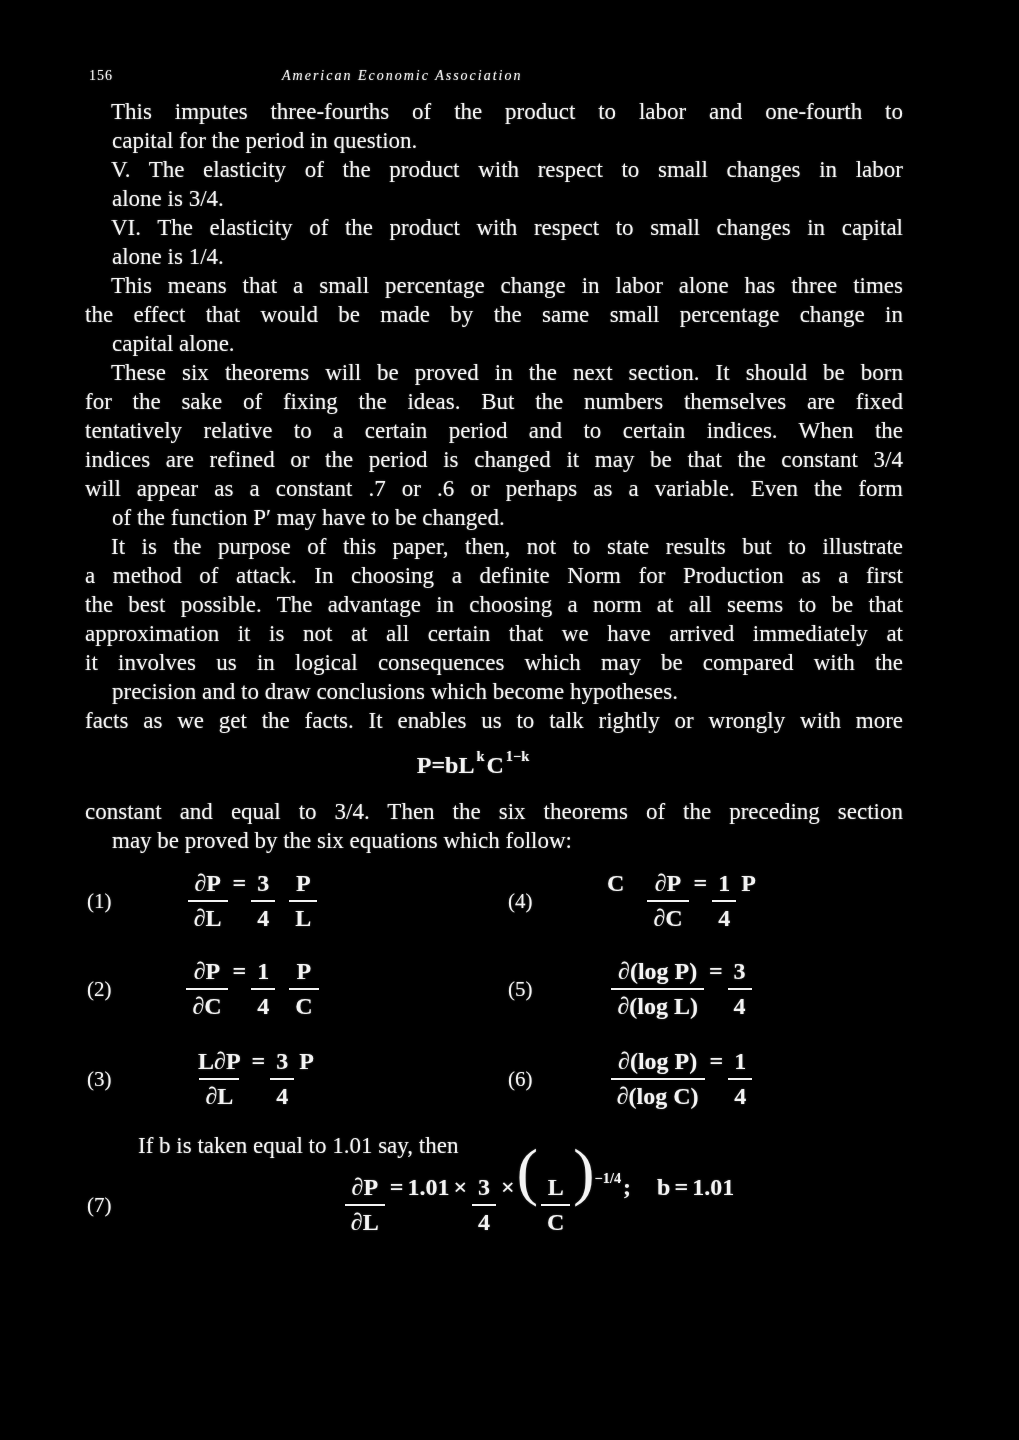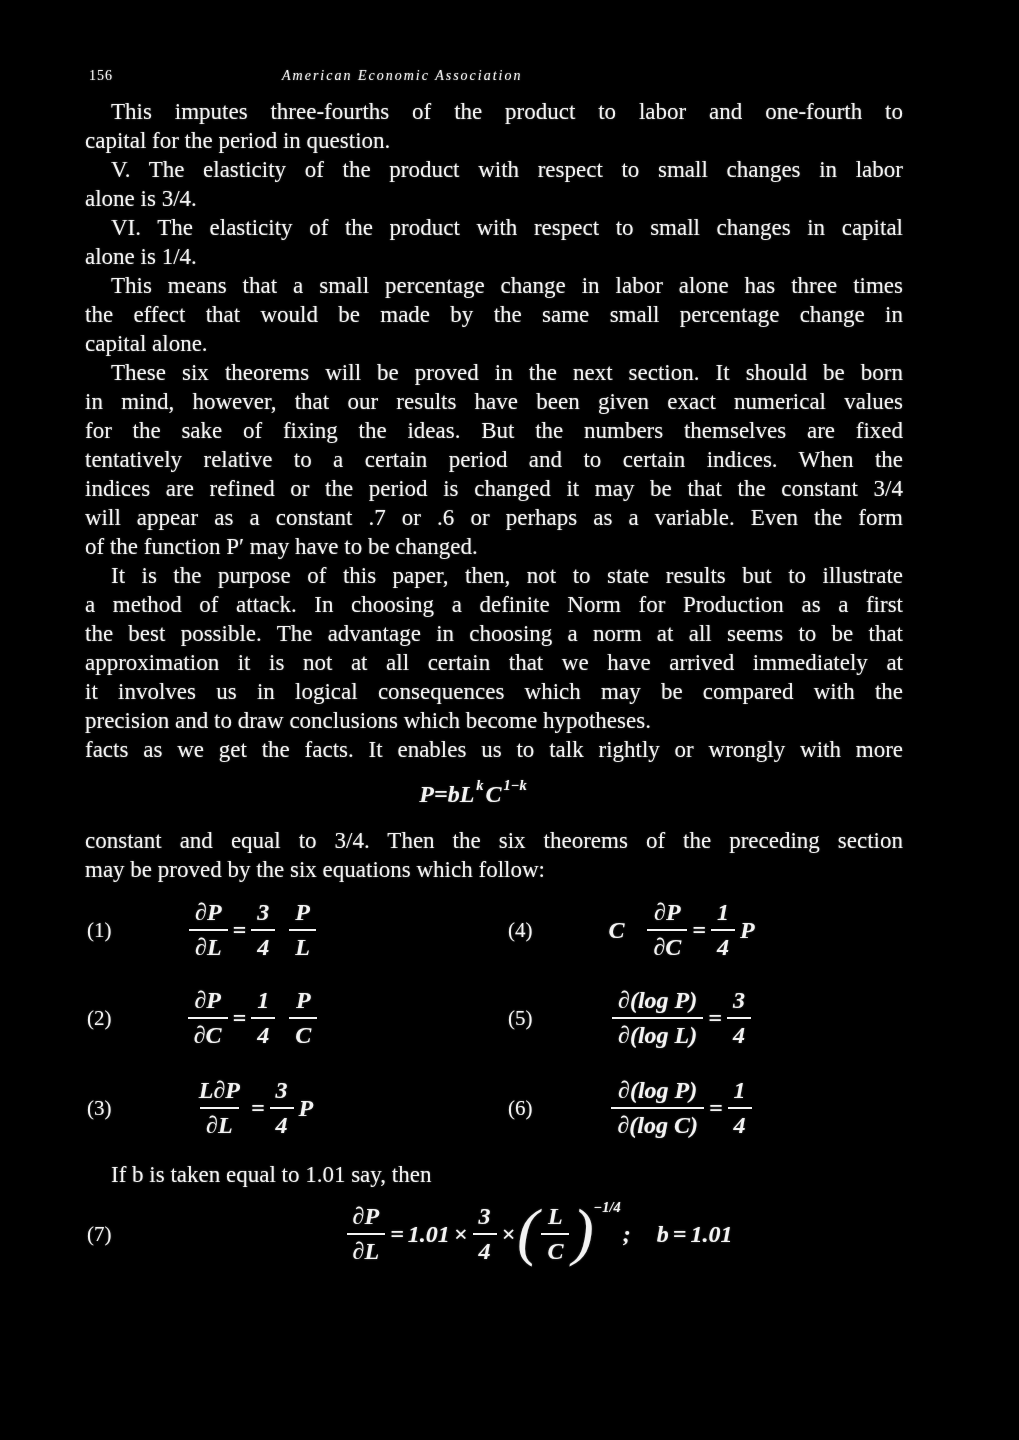--- a/index.html
+++ b/index.html
@@ -14,31 +14,31 @@
   }
   .content{position:absolute;left:85px;top:68px;width:818px;}
   
   .header{position:relative;height:29px;font-size:14px;}
   .pagenum{position:absolute;left:4px;top:0;letter-spacing:1px;}
   .runtitle{position:absolute;left:50%;transform:translateX(-3%);margin-left:-200px;
             font-style:italic;letter-spacing:2px;width:400px;text-align:left;}
   
   .para{font-size:23px;line-height:29px;}
   .line{text-align:justify;text-align-last:justify;}
-  .line.last{text-align-last:left;}
+  .line.last{text-align-last:left;margin-left:27px;}
   .line.indent{text-indent:26px;}
   .it{font-style:italic;}
   .heading-line{text-indent:26px;}
   
   .dispeq{height:44px;margin-top:8px;display:flex;justify-content:center;align-items:center;
           transform:translateX(-22px);}
   .dispeq .eq{font-size:24px;}
   .para.p-where{margin-top:10px;}
   
-  .eq{display:inline-flex;align-items:center;font-style:italic;font-weight:bold;
+  .eq{display:inline-flex;align-items:flex-start;font-weight:bold;
       font-size:24px;white-space:nowrap;}
   .eq .tok{padding:0 2px;}
   .frac{display:inline-flex;flex-direction:column;align-items:center;margin:0 3px;}
   .frac .fn{padding:0 6px 3px;line-height:1.12;}
   .frac .fd{padding:3px 6px 0;line-height:1.12;border-top:2px solid #f3f3f3;}
   .eq .sup{font-size:0.60em;align-self:flex-start;transform:translateY(-4px);font-weight:bold;}
   .eq .bigp{font-size:265%;font-weight:normal;line-height:0;transform:translateY(-2px);}
   .eqrow{position:relative;height:72px;display:flex;align-items:center;}
   .eqrow.r1{margin-top:10px;}
   .eqrow.r2{margin-top:16px;}
@@ -79,21 +79,20 @@
         <div class="line indent">VI. The elasticity of the product with respect to small changes in capital</div>
         <div class="line last">alone is 1/4.</div>
       </div>
     <div class="para">
         <div class="line indent">This means that a small percentage change in labor alone has three times</div>
         <div class="line">the effect that would be made by the same small percentage change in</div>
         <div class="line last">capital alone.</div>
       </div>
     <div class="para">
         <div class="line indent">These six theorems will be proved in the next section.  It should be born</div>
-        <div class="line">in mind, however, that our results have been given exact numerical values</div>
         <div class="line">for the sake of fixing the ideas.  But the numbers themselves are fixed</div>
         <div class="line">tentatively relative to a certain period and to certain indices.  When the</div>
         <div class="line">indices are refined or the period is changed it may be that the constant 3/4</div>
         <div class="line">will appear as a constant .7 or .6 or perhaps as a variable.  Even the form</div>
         <div class="line last">of the function P′ may have to be changed.</div>
       </div>
     <div class="para">
         <div class="line indent">It is the purpose of this paper, then, not to state results but to illustrate</div>
         <div class="line">a method of attack.  In choosing a definite Norm for Production as a first</div>
         <div class="line">the best possible.  The advantage in choosing a norm at all seems to be that</div>

